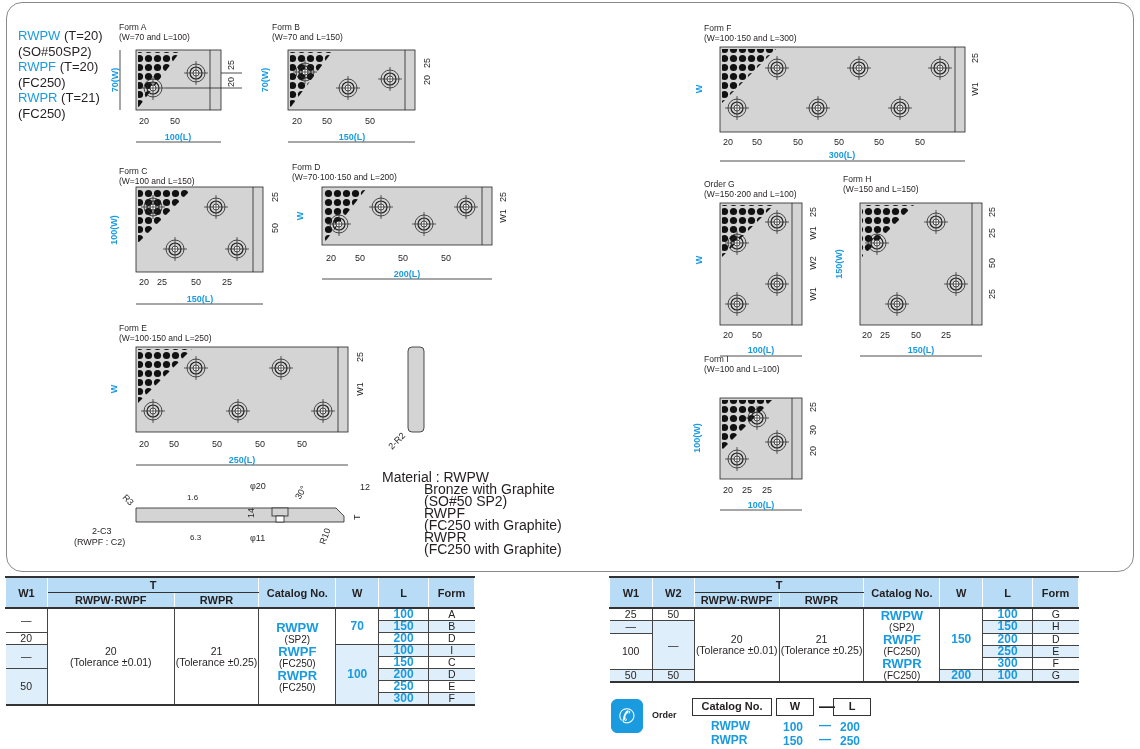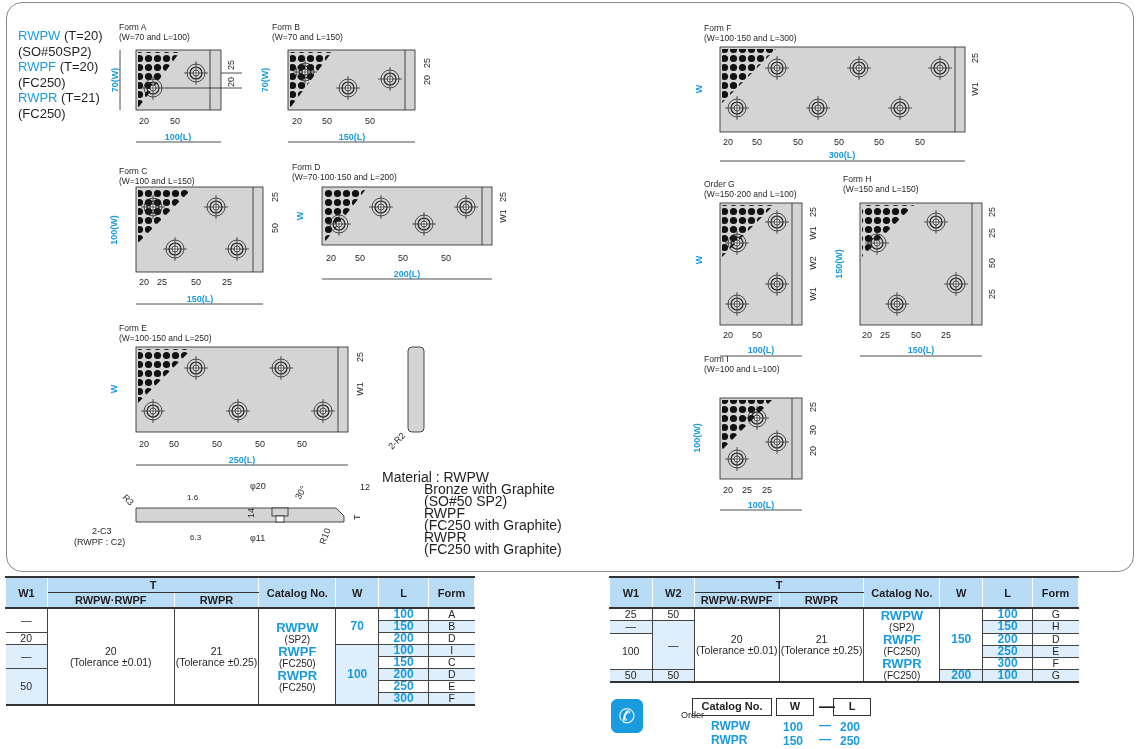--- a/index.html
+++ b/index.html
@@ -431,21 +431,21 @@
         <td>50</td>
         <td class="bv">50</td>
         <td class="bv num-blue">200</td>
         <td class="bv num-blue">100</td>
         <td class="bv">G</td>
       </tr>
 </tbody>
   </table>
 
 <div class="abs" style="left:611px;top:699px;width:32px;height:34px;border:1.5px solid #1a9be0;border-radius:6px;background:#1a9be0;color:#fff;font-size:20px;text-align:center;line-height:32px">✆</div>
-<div class="abs" style="left:681px;top:710px;font-size:9px;font-weight:normal">Order</div>
+<div class="abs" style="left:652px;top:710px;font-size:9px;font-weight:bold">Order</div>
 <div class="order-box" style="left:692px;top:698px;width:80px">Catalog No.</div>
 <div class="order-box" style="left:776px;top:698px;width:38px">W</div>
 <div class="abs" style="left:819px;top:698px;font-weight:bold">—</div>
 <div class="order-box" style="left:833px;top:698px;width:38px">L</div>
 <div class="order-blue" style="left:711px;top:719px">RWPW</div>
 <div class="order-blue" style="left:783px;top:720px">100</div>
 <div class="order-blue" style="left:819px;top:718px">—</div>
 <div class="order-blue" style="left:840px;top:720px">200</div>
 <div class="order-blue" style="left:711px;top:733px">RWPR</div>
 <div class="order-blue" style="left:783px;top:734px">150</div>

